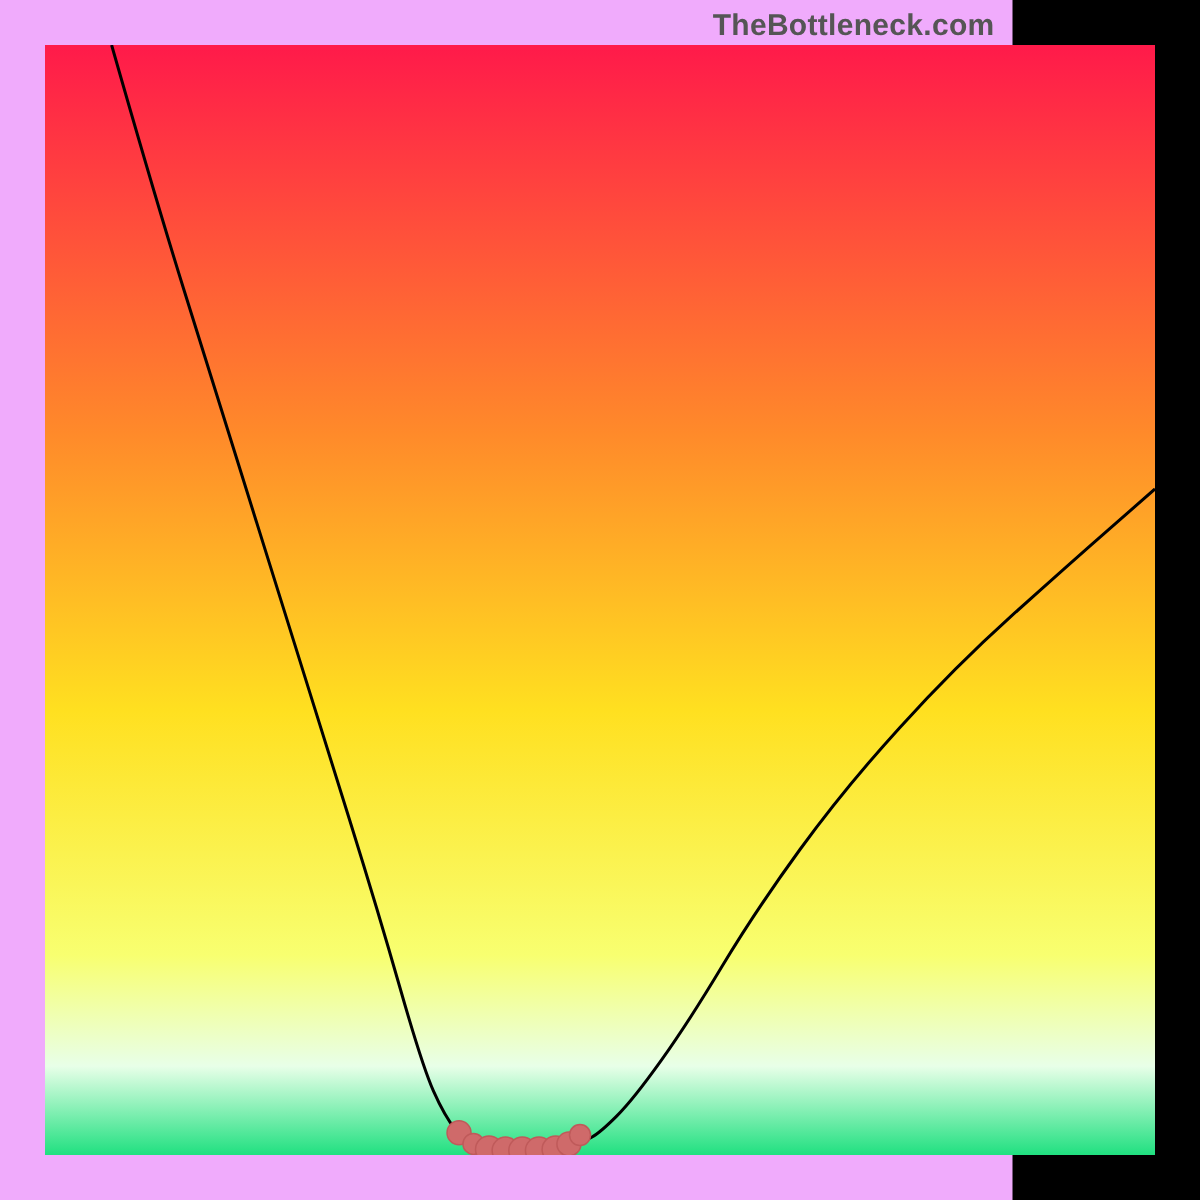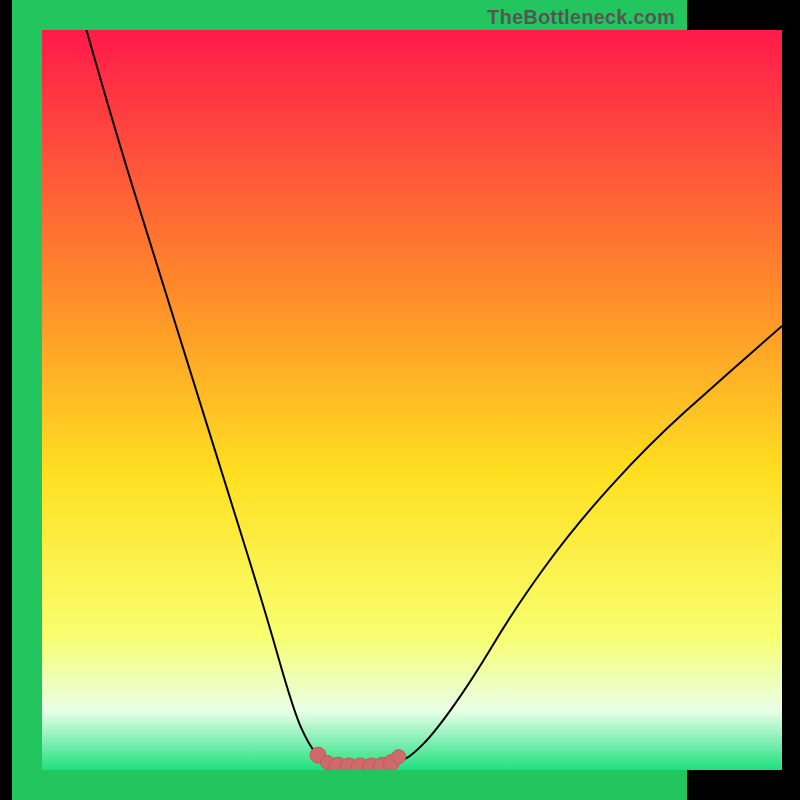--- a/index.html
+++ b/index.html
@@ -8,22 +8,21 @@
     width: 800px;
     height: 800px;
     background: #000;
     font-family: Arial, Helvetica, sans-serif;
     overflow: hidden;
   }
   .frame {
     position: relative;
     width: 675px;
     height: 800px;
-    background: #22c55e;
-    margin-left: 12px;
+    background: #f0abfc;
   }
   .watermark {
     position: absolute;
     top: 6px;
     right: 12px;
     color: #555;
     font-size: 20px;
     font-weight: 600;
     letter-spacing: 0.2px;
     user-select: none;

